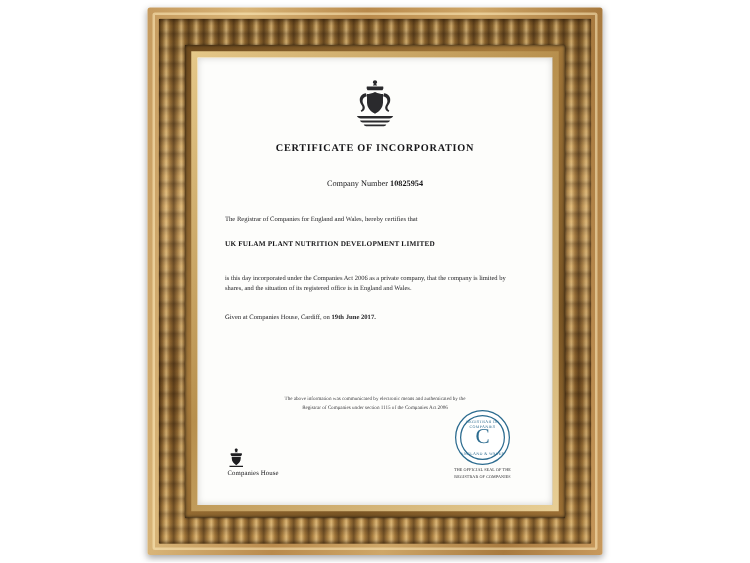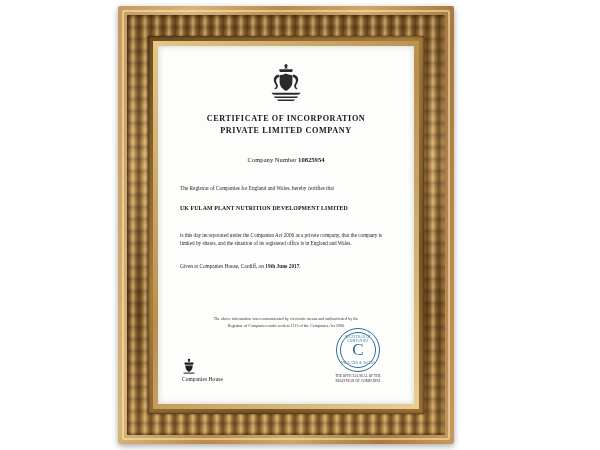--- a/index.html
+++ b/index.html
@@ -18,21 +18,21 @@
     width: 600px;
     height: 450px;
     background: #ffffff;
   }
 
   
   .frame-outer {
     position: absolute;
     left: 118px;
     top: 6px;
-    width: 336px;
+    width: 364px;
     height: 438px;
     background: linear-gradient(100deg, #c59a5e 0%, #d8b477 18%, #b98a4c 40%, #cfa768 60%, #a87a3f 82%, #c8995c 100%);
     box-shadow: 0 2px 6px rgba(0,0,0,.35);
     border-radius: 2px;
   }
   
   .frame-bevel1 {
     position: absolute;
     left: 4px; top: 4px; right: 4px; bottom: 4px;
     border: 2px solid rgba(255,236,190,.55);
@@ -257,21 +257,20 @@
 
             <path d="M14.5 30.8h29c-.4 1.2-1.6 2-2.9 2h-23c-1.3 0-2.5-.8-3.1-2z"></path>
             <path d="M17 34.4h24c-.3 1-1.2 1.6-2.2 1.6H19.2c-1 0-1.9-.6-2.2-1.6z"></path>
             <path d="M20 37.6h18c-.3.8-1 1.3-1.9 1.3H21.9c-.9 0-1.6-.5-1.9-1.3z"></path>
           </g>
         </svg>
       </div>
 
       <div class="cert-title">
         <div class="l1">CERTIFICATE OF INCORPORATION</div>
-        <div class="l3">PRIVATE LIMITED COMPANY</div>
       </div>
 
       <div class="company-number">
         <span>Company Number</span>
         <b>10825954</b>
       </div>
 
       <div class="body-block">
         <div>The Registrar of Companies for England and Wales, hereby certifies that</div>
         <div class="company-name">UK FULAM PLANT NUTRITION DEVELOPMENT LIMITED</div>

